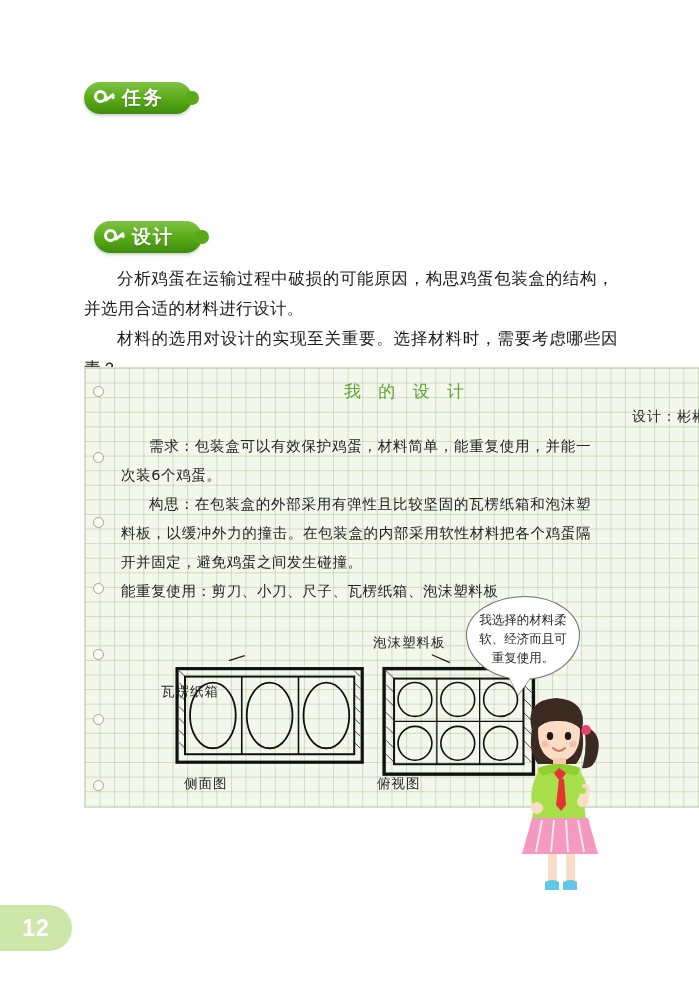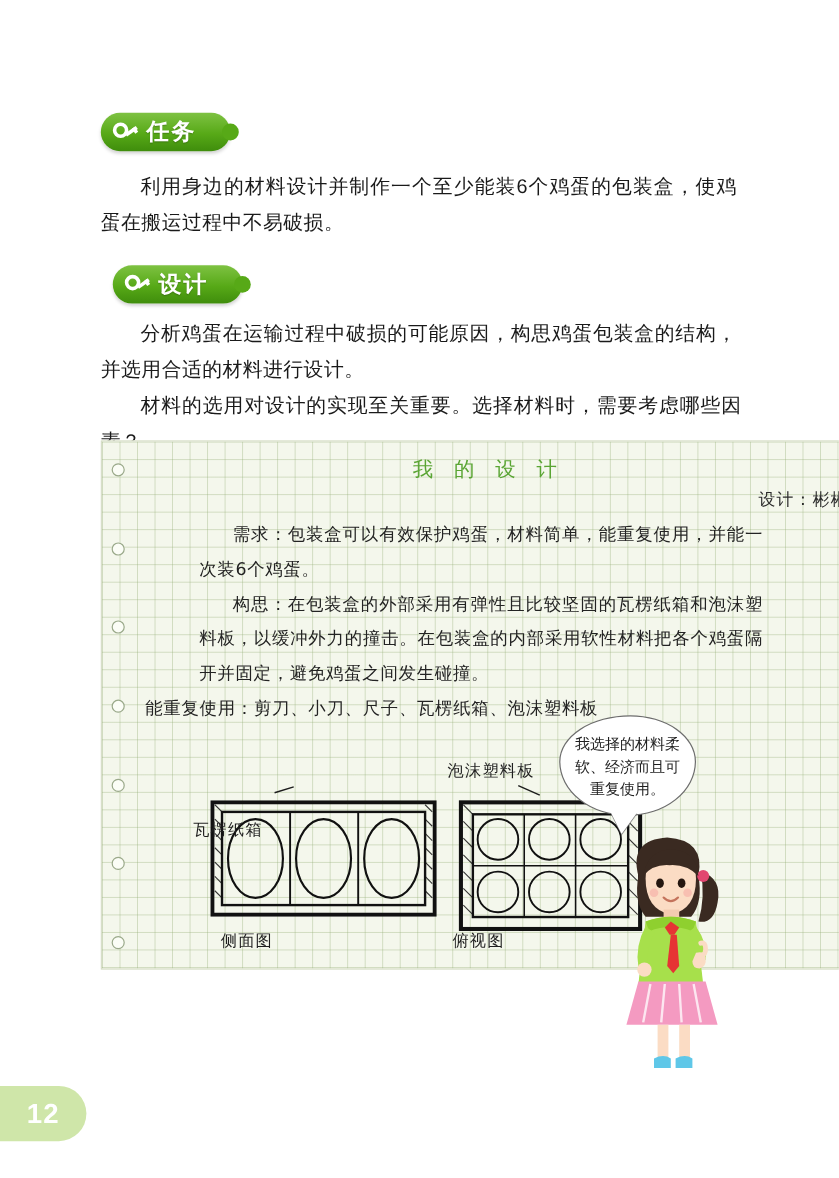--- a/index.html
+++ b/index.html
@@ -142,21 +142,21 @@
     position: absolute;
     left: 36px;
     width: 470px;
     font-size: 14.5px;
     line-height: 29.2px;
     color: #232323;
     letter-spacing: 0.6px;
     font-family: "DejaVu Sans", sans-serif;
     text-align: justify;
   }
-  .note-para.indent { text-indent: 28px; margin-left: 45px; }
+  .note-para.indent { text-indent: 28px; }
 
   
   .drawing { position: absolute; left: 0; top: 0; width: 100%; height: 100%; pointer-events: none; }
 
   .label-box {
     position: absolute;
     font-size: 13.5px;
     color: #1f1f1f;
     font-family: "DejaVu Sans", sans-serif;
     letter-spacing: 1px;
@@ -212,30 +212,29 @@
   }
 
   
   .girl { position: absolute; left: 508px; top: 686px; width: 104px; height: 214px; }
 </style>
 </head>
 <body>
 
 <div class="page">
 
-  <div class="tag" style="left:84px; top:94px;">
+  <div class="tag" style="left:84px; top:82px;">
     <span class="key-icon">
       <span class="head"></span>
         <span class="shaft"></span>
         <span class="tooth"></span>
     </span>
     <span class="tag-label">任务</span>
   </div>
 
-  <div class="body-text" style="left:84px; top:141px; width:530px; text-indent:33px;">利用身边的材料设计并制作一个至少能装6个鸡蛋的包装盒，使鸡蛋在搬运过程中不易破损。</div>
 
   <div class="tag" style="left:94px; top:221px;align-items:center;">
     <span class="key-icon">
       <span class="head"></span>
         <span class="shaft"></span>
         <span class="tooth"></span>
     </span>
     <span class="tag-label">设计</span>
   </div>
 

